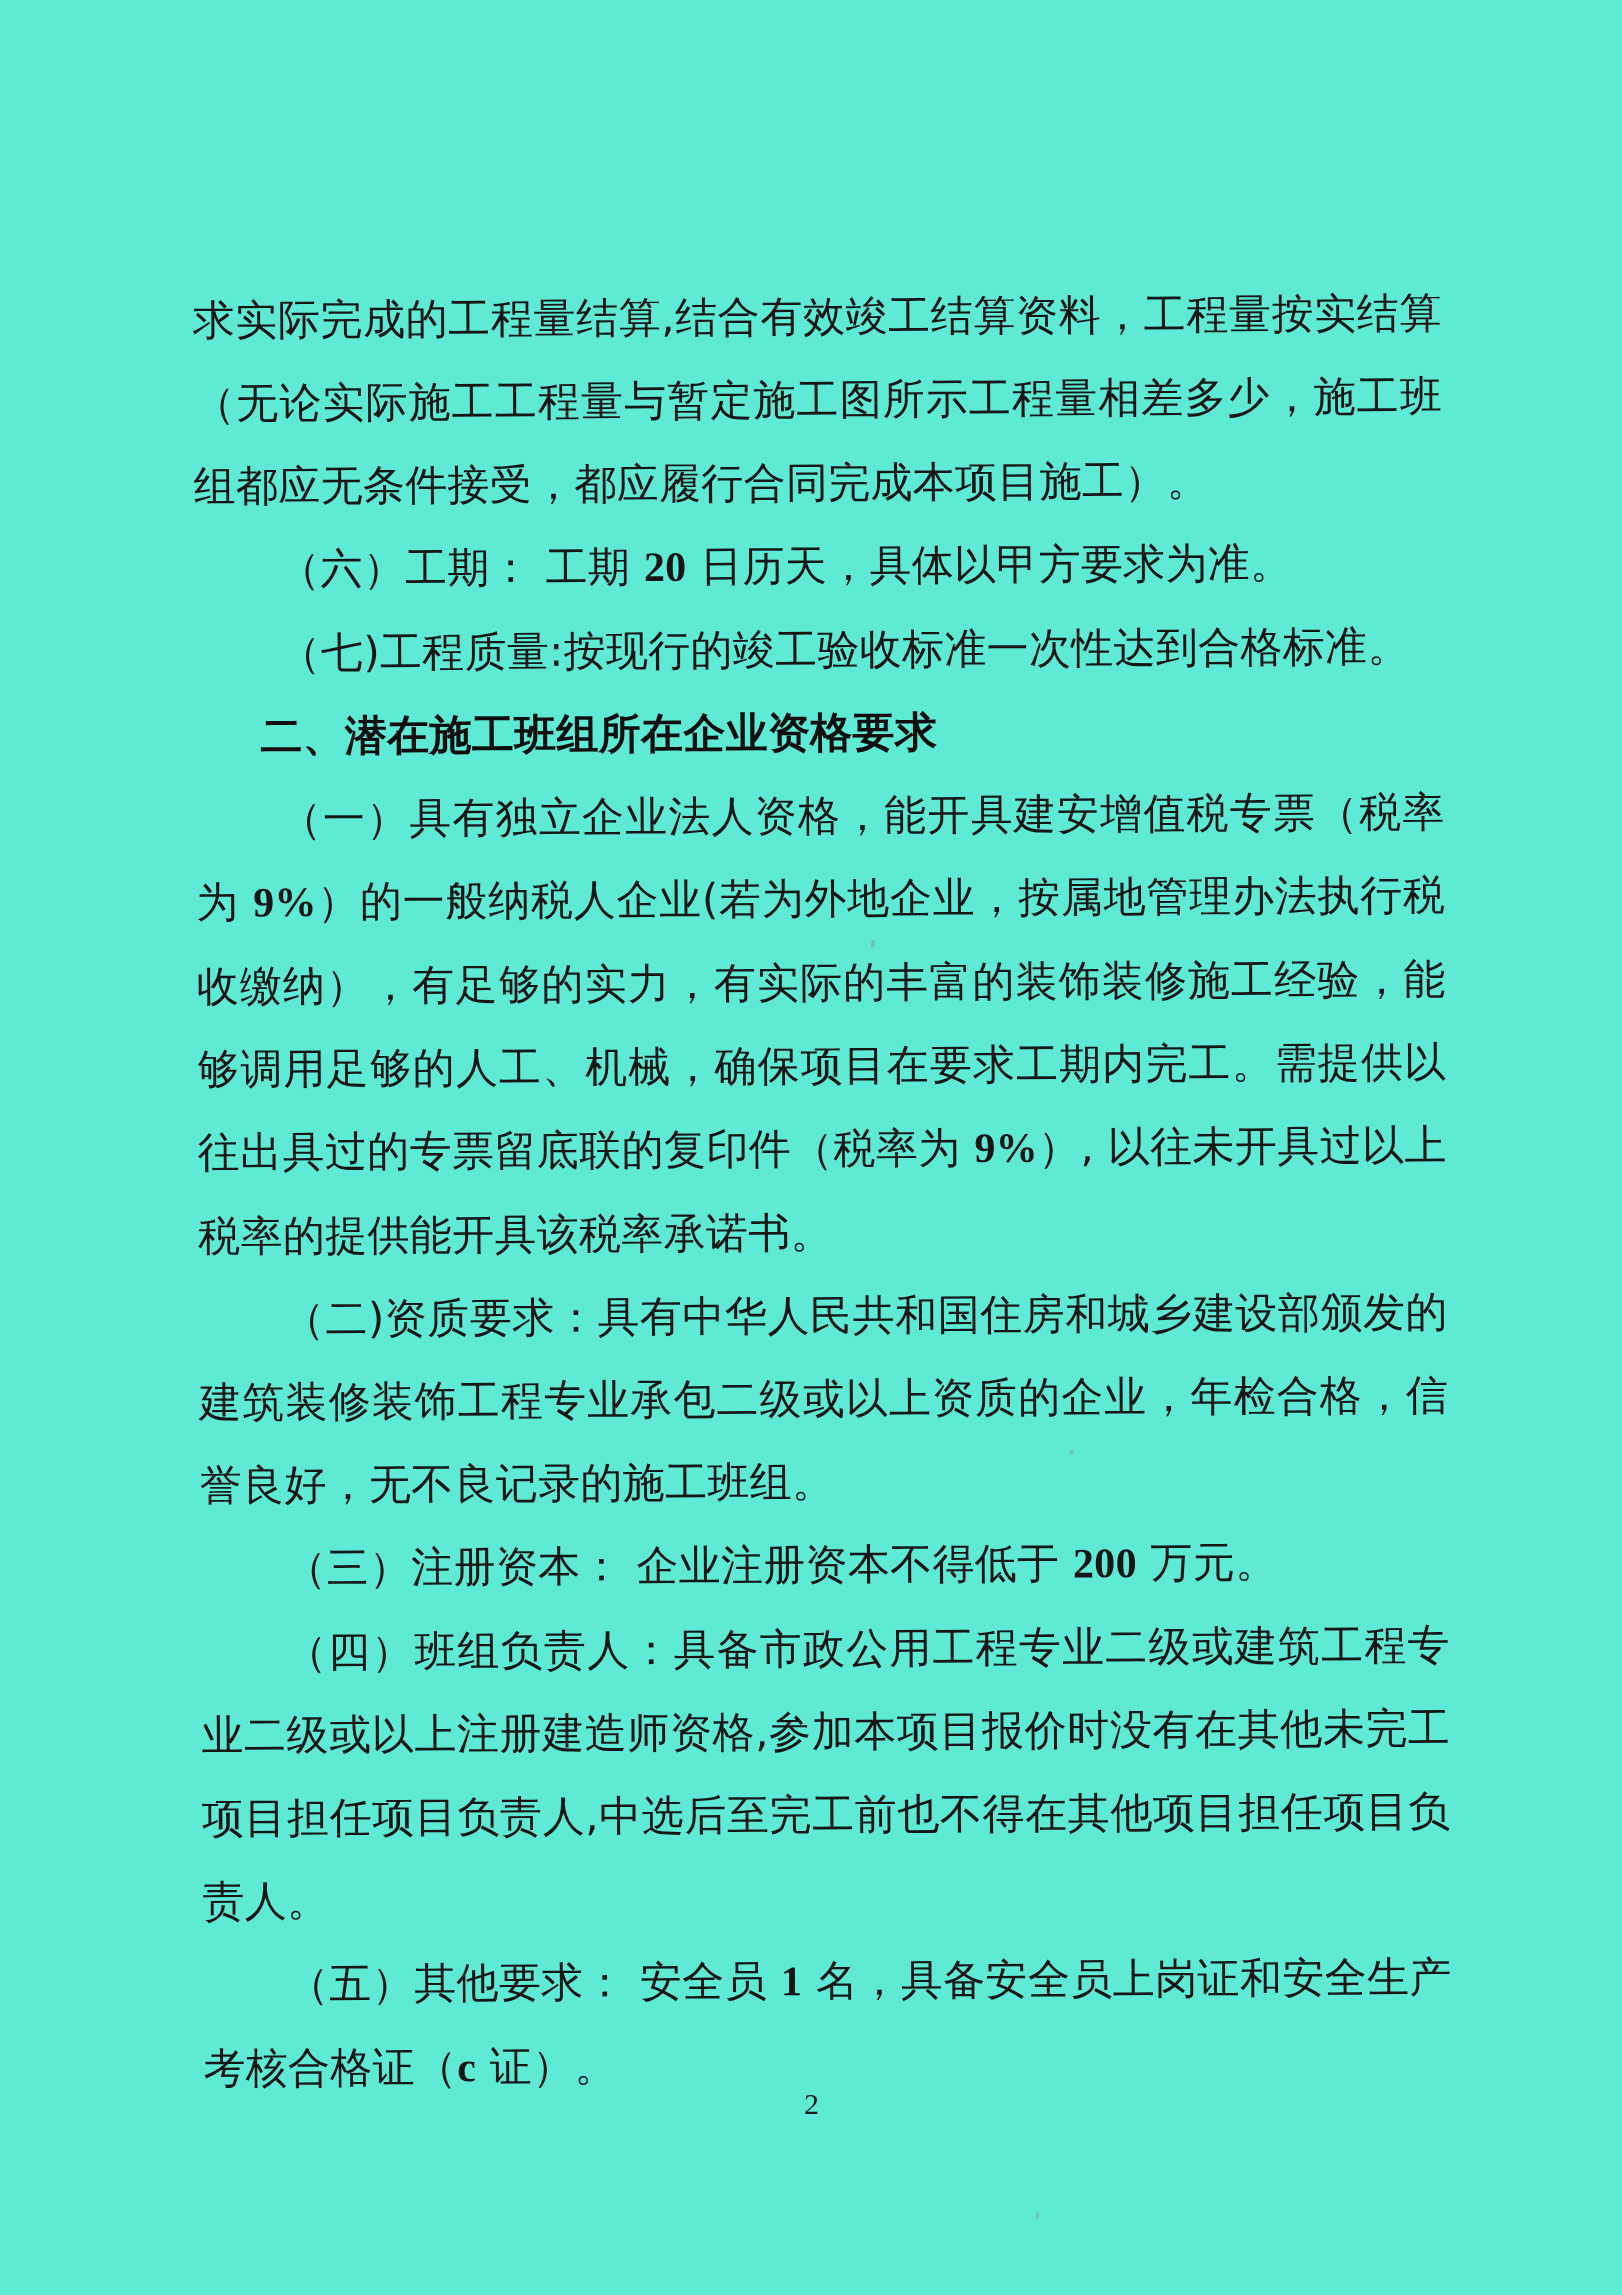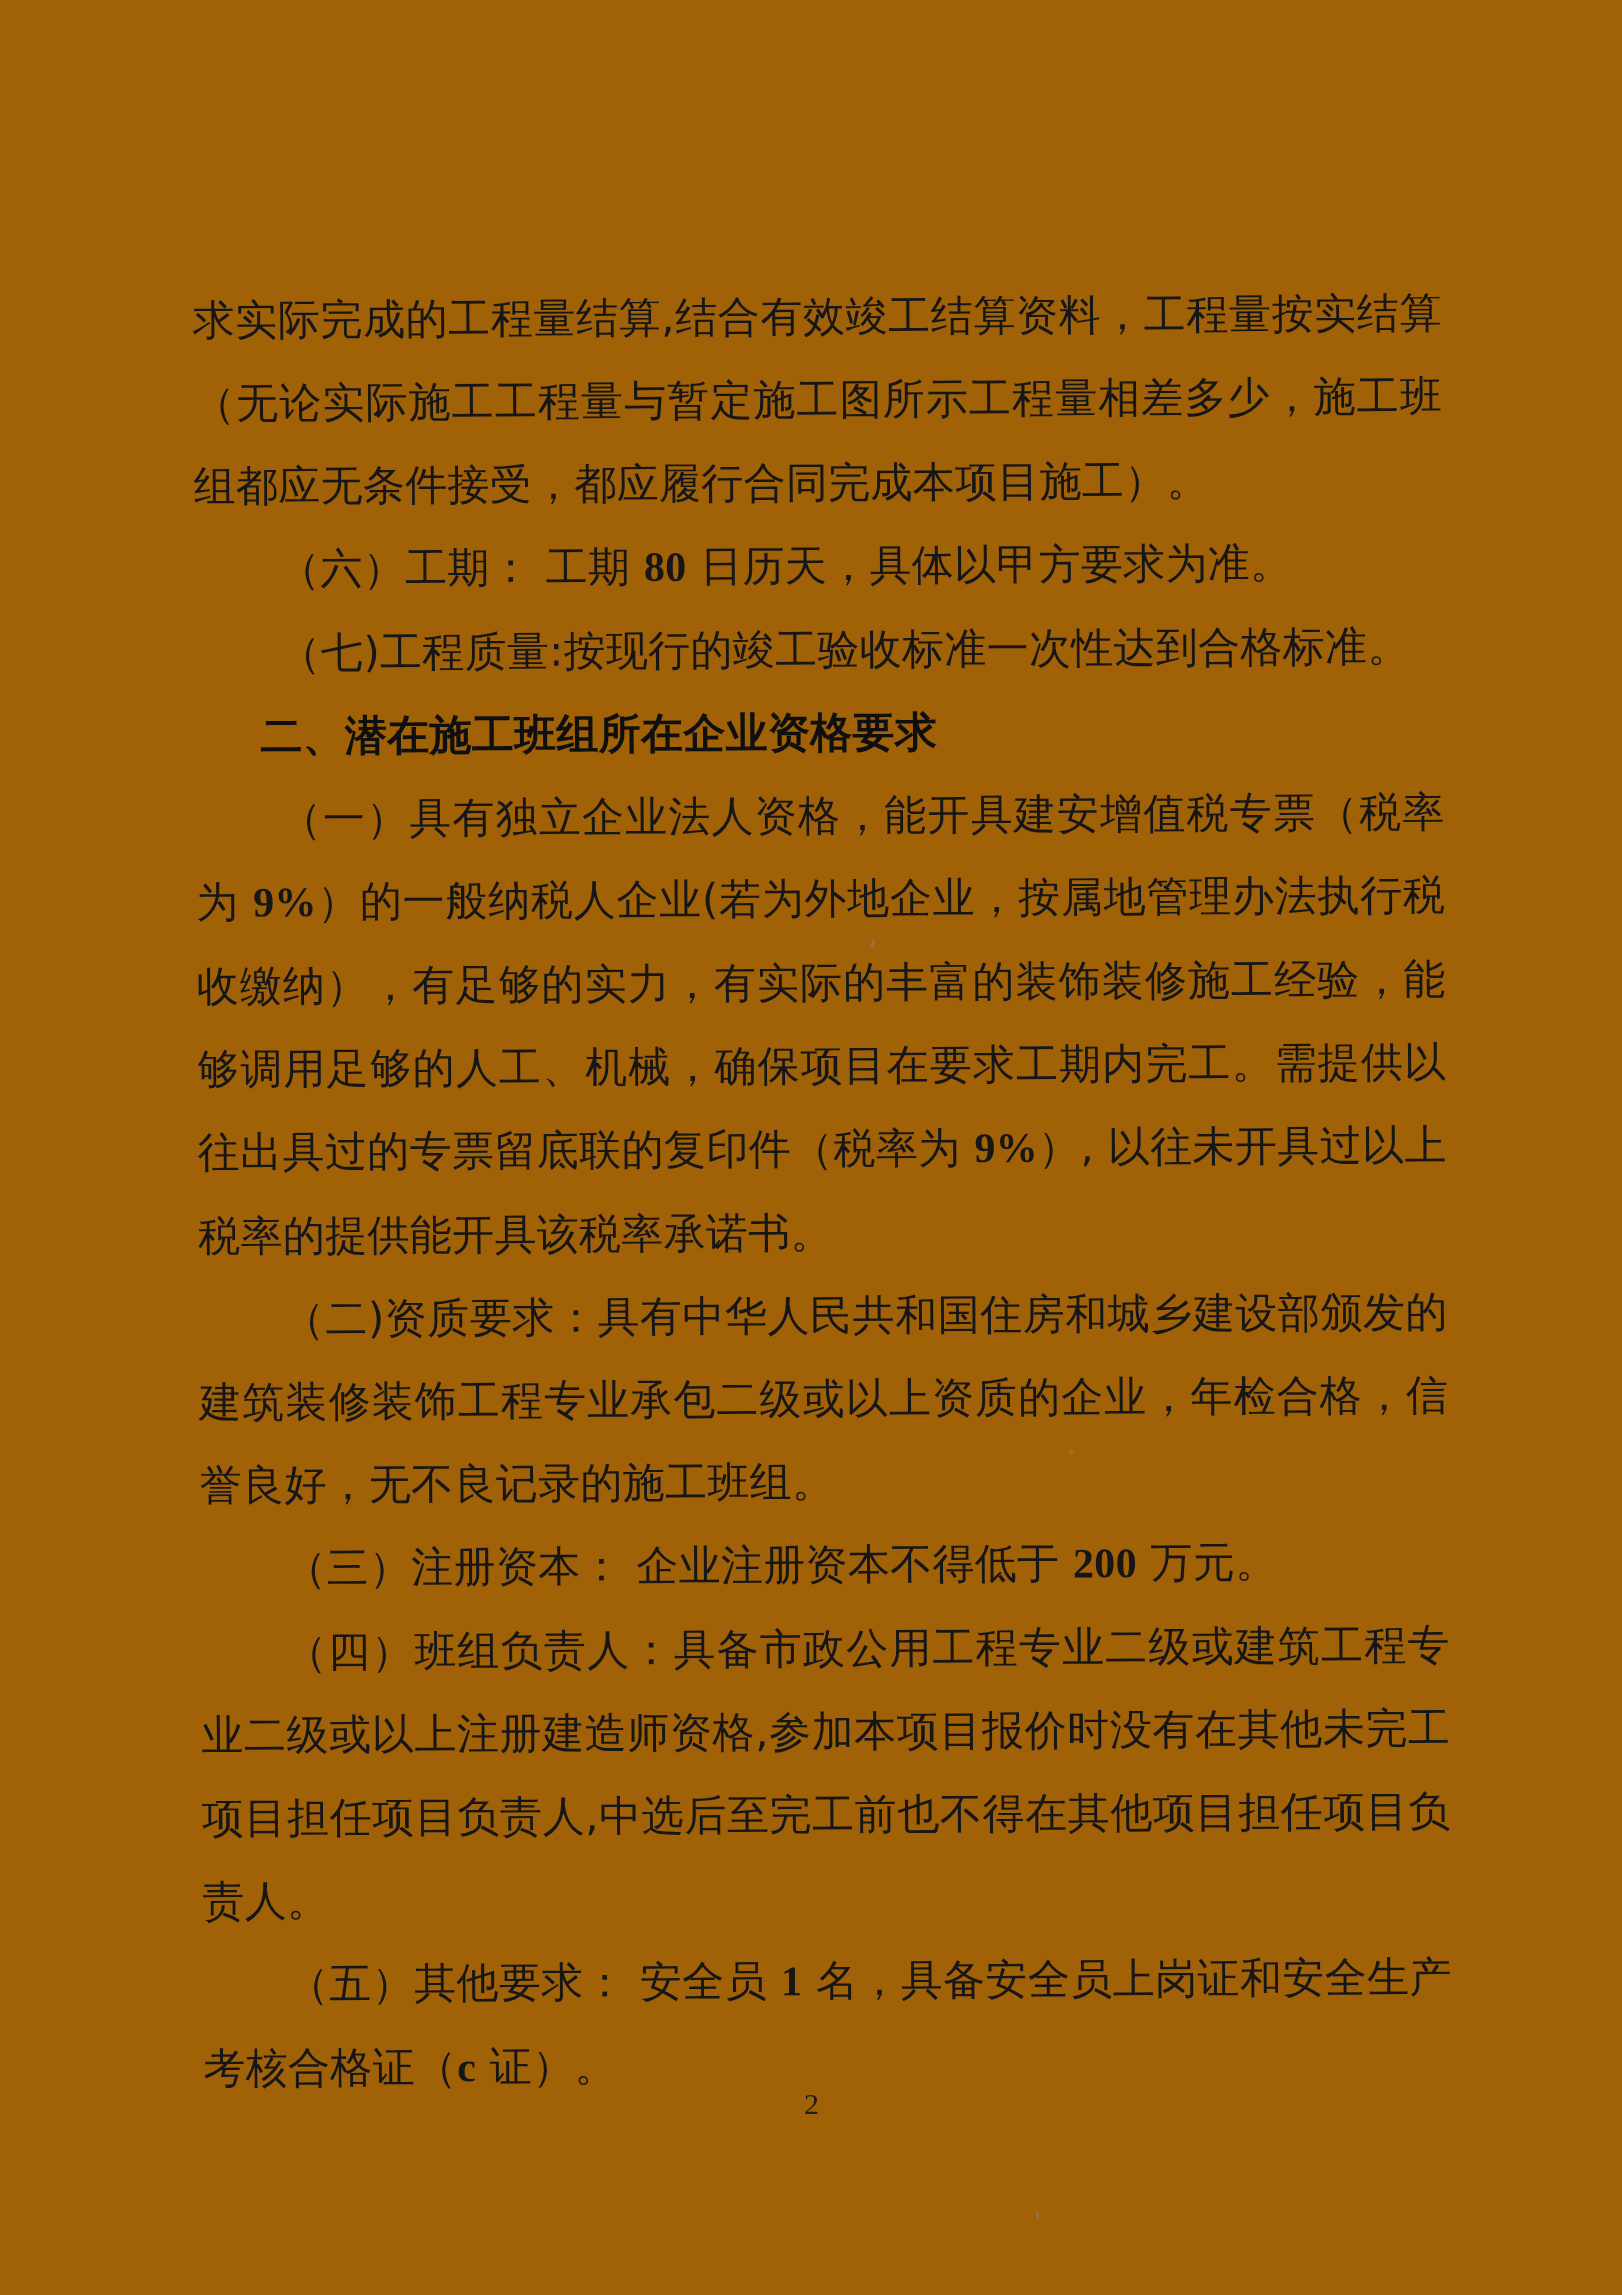--- a/index.html
+++ b/index.html
@@ -4,21 +4,21 @@
 <style>
   html, body {
     margin: 0;
     padding: 0;
     background: #ffffff;
   }
   .page {
     position: relative;
     width: 1623px;
     height: 2295px;
-    background: #a16207;
+    background: #5eead4;
     overflow: hidden;
     font-family: "DejaVu Sans", "Liberation Sans", sans-serif;
   }
   .content {
     position: absolute;
     left: 198px;
     top: 275px;
     width: 1249px;
     transform: rotate(-0.35deg);
     transform-origin: 50% 50%;
@@ -68,21 +68,21 @@
 </style>
 </head>
 <body>
 
 <div class="page">
 
   <div class="content">
 
     <p class="para noindent">求实际完成的工程量结算,结合有效竣工结算资料，工程量按实结算（无论实际施工工程量与暂定施工图所示工程量相差多少，施工班组都应无条件接受，都应履行合同完成本项目施工）。</p>
 
-    <p class="para indent"><span>（六）工期： 工期 </span><span class="num">80</span><span> 日历天，具体以甲方要求为准。</span></p>
+    <p class="para indent"><span>（六）工期： 工期 </span><span class="num">20</span><span> 日历天，具体以甲方要求为准。</span></p>
 
     <p class="para indent">（七)工程质量:按现行的竣工验收标准一次性达到合格标准。</p>
 
     <h2 class="heading">二、潜在施工班组所在企业资格要求</h2>
 
     <p class="para indent"><span>（一）具有独立企业法人资格，能开具建安增值税专票（税率为 </span><span class="num">9%</span><span>）的一般纳税人企业(若为外地企业，按属地管理办法执行税收缴纳），有足够的实力，有实际的丰富的装饰装修施工经验，能够调用足够的人工、机械，确保项目在要求工期内完工。需提供以往出具过的专票留底联的复印件（税率为 </span><span class="num">9%</span><span>）, 以往未开具过以上税率的提供能开具该税率承诺书。</span></p>
 
     <p class="para indent">（二)资质要求：具有中华人民共和国住房和城乡建设部颁发的建筑装修装饰工程专业承包二级或以上资质的企业，年检合格，信誉良好，无不良记录的施工班组。</p>
 
     <p class="para indent"><span>（三）注册资本： 企业注册资本不得低于 </span><span class="num">200</span><span> 万元。</span></p>

